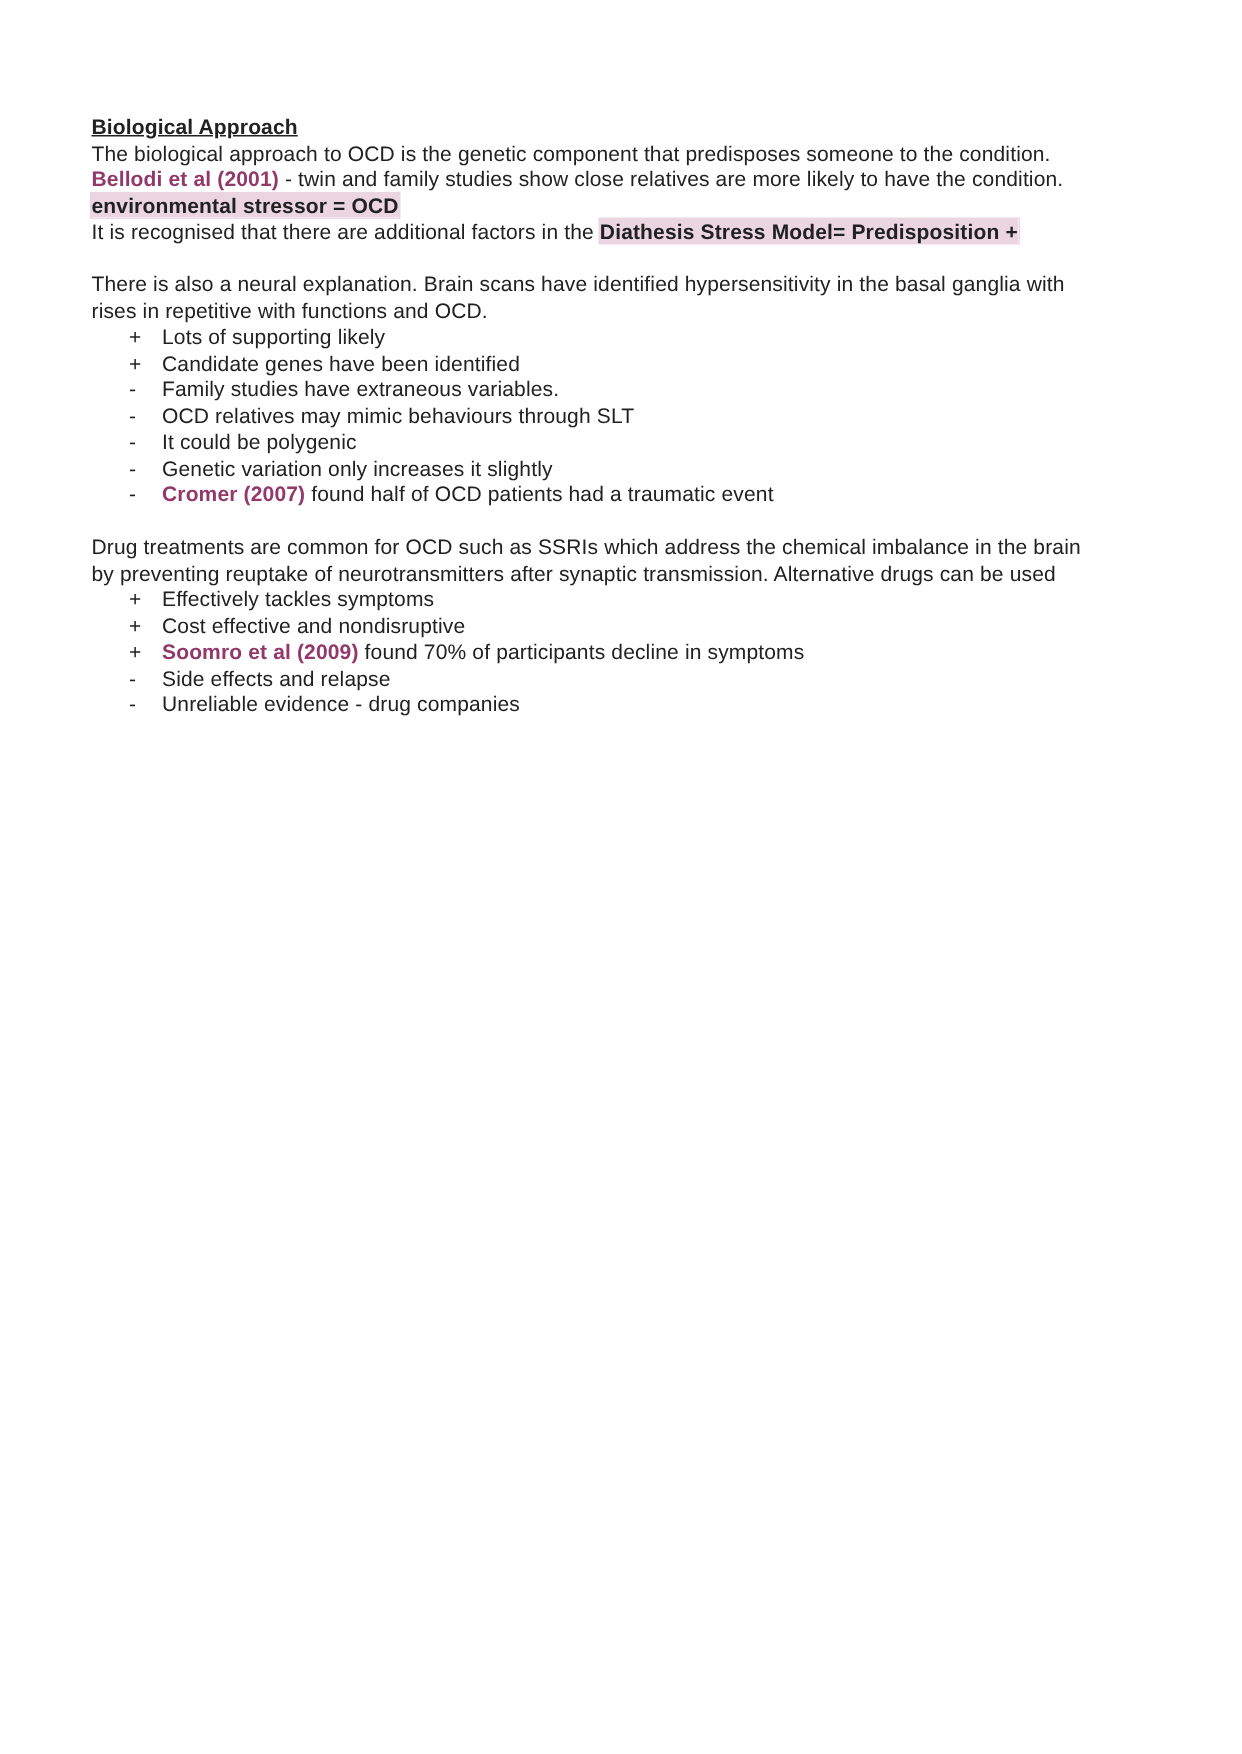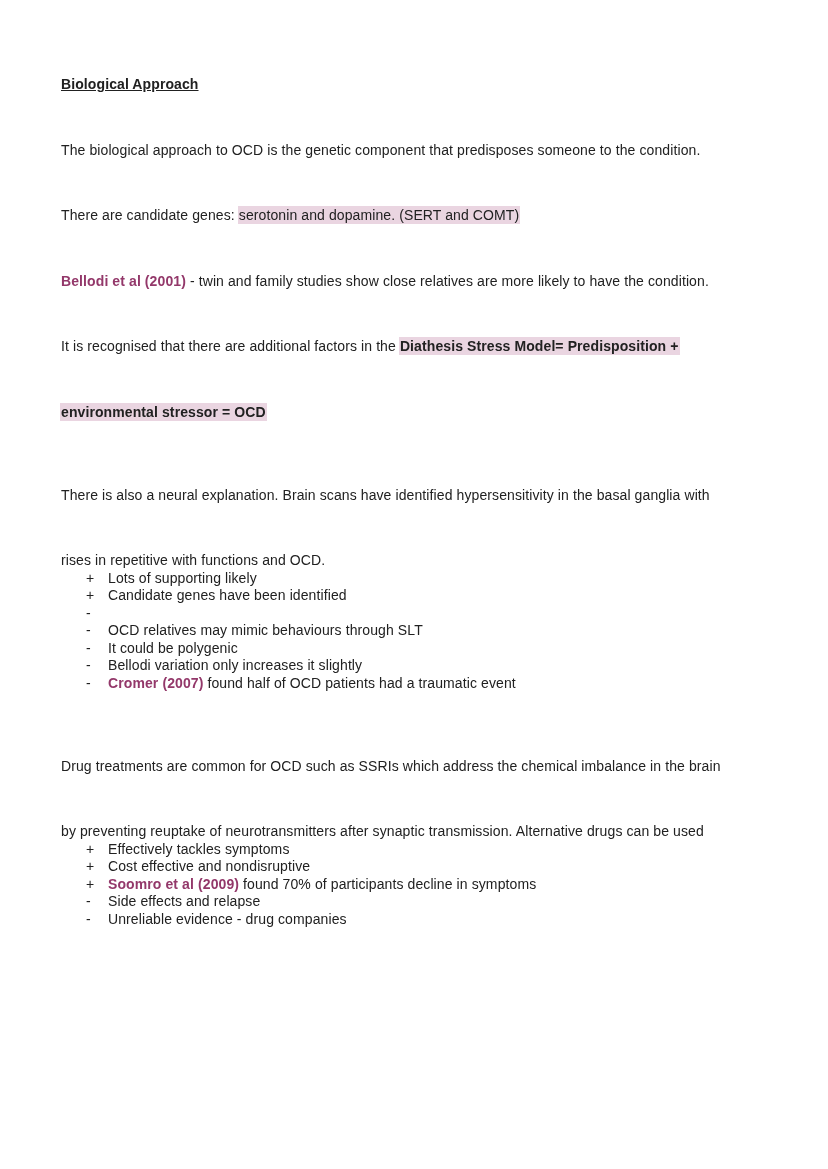--- a/index.html
+++ b/index.html
@@ -23,67 +23,67 @@
     width: 710px;
     font-size: 14px;
     line-height: 17.5px;
     color: var(--text-color, #212121);
     letter-spacing: 0.1px;
   }
   .heading {
     font-weight: 700;
     text-decoration: underline;
   }
-  .line { white-space: nowrap; margin-top: 48px; }
+  .line { white-space: nowrap; }
   .blank { height: 17.5px; }
   .li { display: flex; white-space: nowrap; }
   .li .marker {
     flex: 0 0 22px;
     margin-left: 25px;
   }
   .b { font-weight: 700; }
   .hl { background: var(--hl-color, #ead5e1); box-shadow: 0 0 0 1px var(--hl-color, #ead5e1); }
   .accent { color: var(--accent-color, #93386a); font-weight: 700; }
 </style>
 </head>
 <body>
 
 <div class="page" style="--page-bg: #ffffff; --text-color: #212121; --accent-color: #93386a; --hl-color: #ead5e1;">
   <div class="content" id="doc-content">
       <div class="heading">Biological Approach</div>
       <div class="line"><span>The biological approach to OCD is the genetic component that predisposes someone to the condition.</span></div>
-      <div class="line"><span>There are candidate genes: </span><span class="hl">serotonin and dopamine. (SERT and COMT)</span></div>
       <div class="line"><span class="b accent">Bellodi et al (2001)</span><span> - twin and family studies show close relatives are more likely to have the condition.</span></div>
+      <div class="line"><span class="b hl">environmental stressor = OCD</span></div>
       <div class="line"><span>It is recognised that there are additional factors in the </span><span class="b hl">Diathesis Stress Model= Predisposition +</span></div>
-      <div class="line"><span class="b hl">environmental stressor = OCD</span></div>
       <div class="blank"></div>
       <div class="line"><span>There is also a neural explanation. Brain scans have identified hypersensitivity in the basal ganglia with</span></div>
       <div class="line"><span>rises in repetitive with functions and OCD.</span></div>
       <div class="li">
         <span class="marker">+</span>
         <span><span>Lots of supporting likely</span></span>
       </div>
       <div class="li">
         <span class="marker">+</span>
         <span><span>Candidate genes have been identified</span></span>
       </div>
       <div class="li">
         <span class="marker">-</span>
+        <span><span>Family studies have extraneous variables.</span></span>
       </div>
       <div class="li">
         <span class="marker">-</span>
         <span><span>OCD relatives may mimic behaviours through SLT</span></span>
       </div>
       <div class="li">
         <span class="marker">-</span>
         <span><span>It could be polygenic</span></span>
       </div>
       <div class="li">
         <span class="marker">-</span>
-        <span><span>Bellodi variation only increases it slightly</span></span>
+        <span><span>Genetic variation only increases it slightly</span></span>
       </div>
       <div class="li">
         <span class="marker">-</span>
         <span><span class="b accent">Cromer (2007)</span><span> found half of OCD patients had a traumatic event</span></span>
       </div>
       <div class="blank"></div>
       <div class="line"><span>Drug treatments are common for OCD such as SSRIs which address the chemical imbalance in the brain</span></div>
       <div class="line"><span>by preventing reuptake of neurotransmitters after synaptic transmission. Alternative drugs can be used</span></div>
       <div class="li">
         <span class="marker">+</span>

